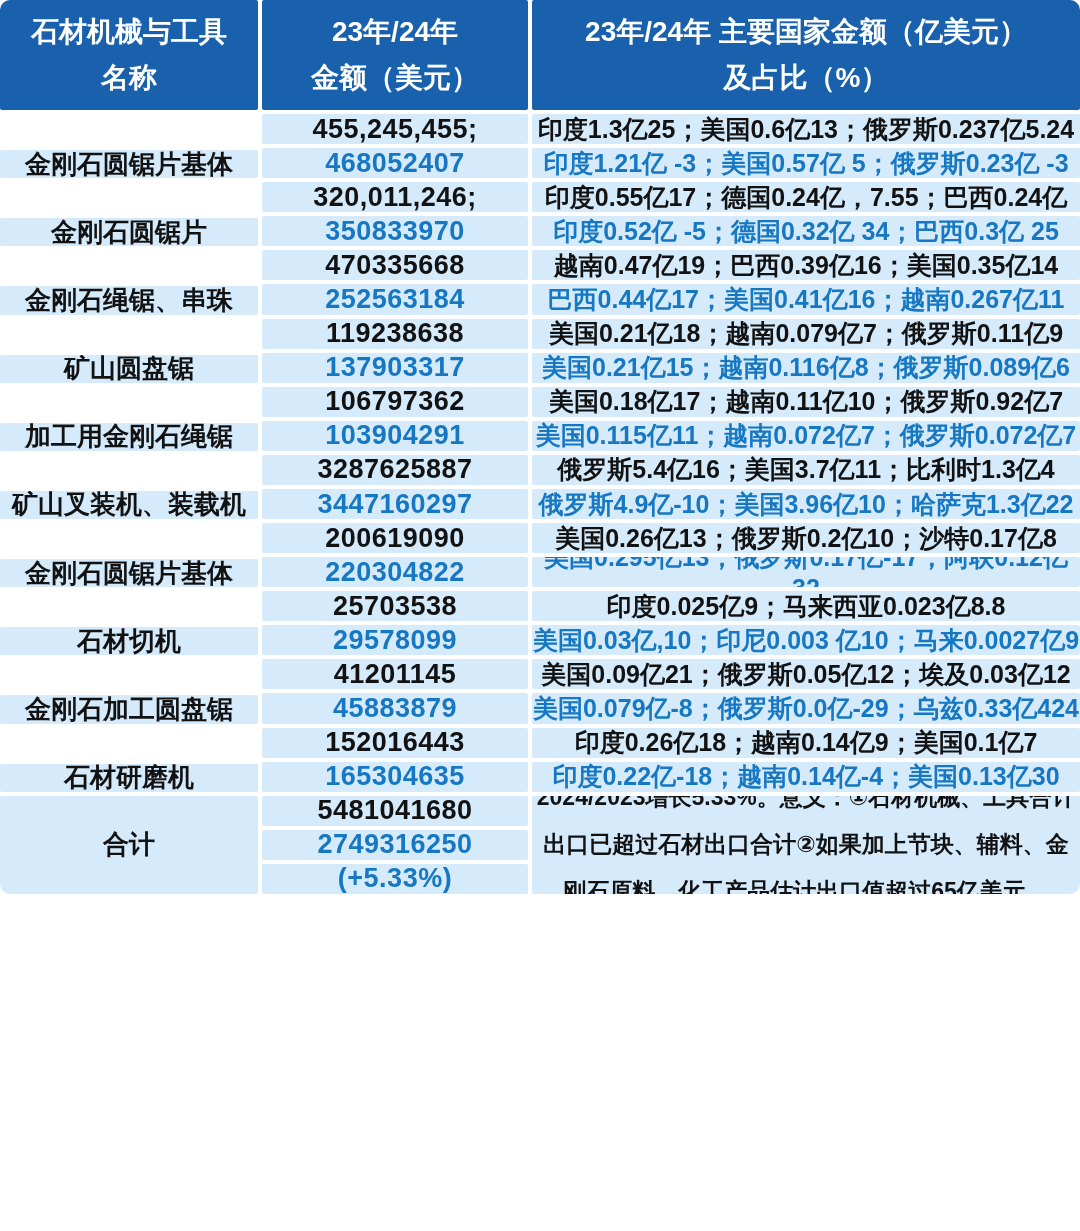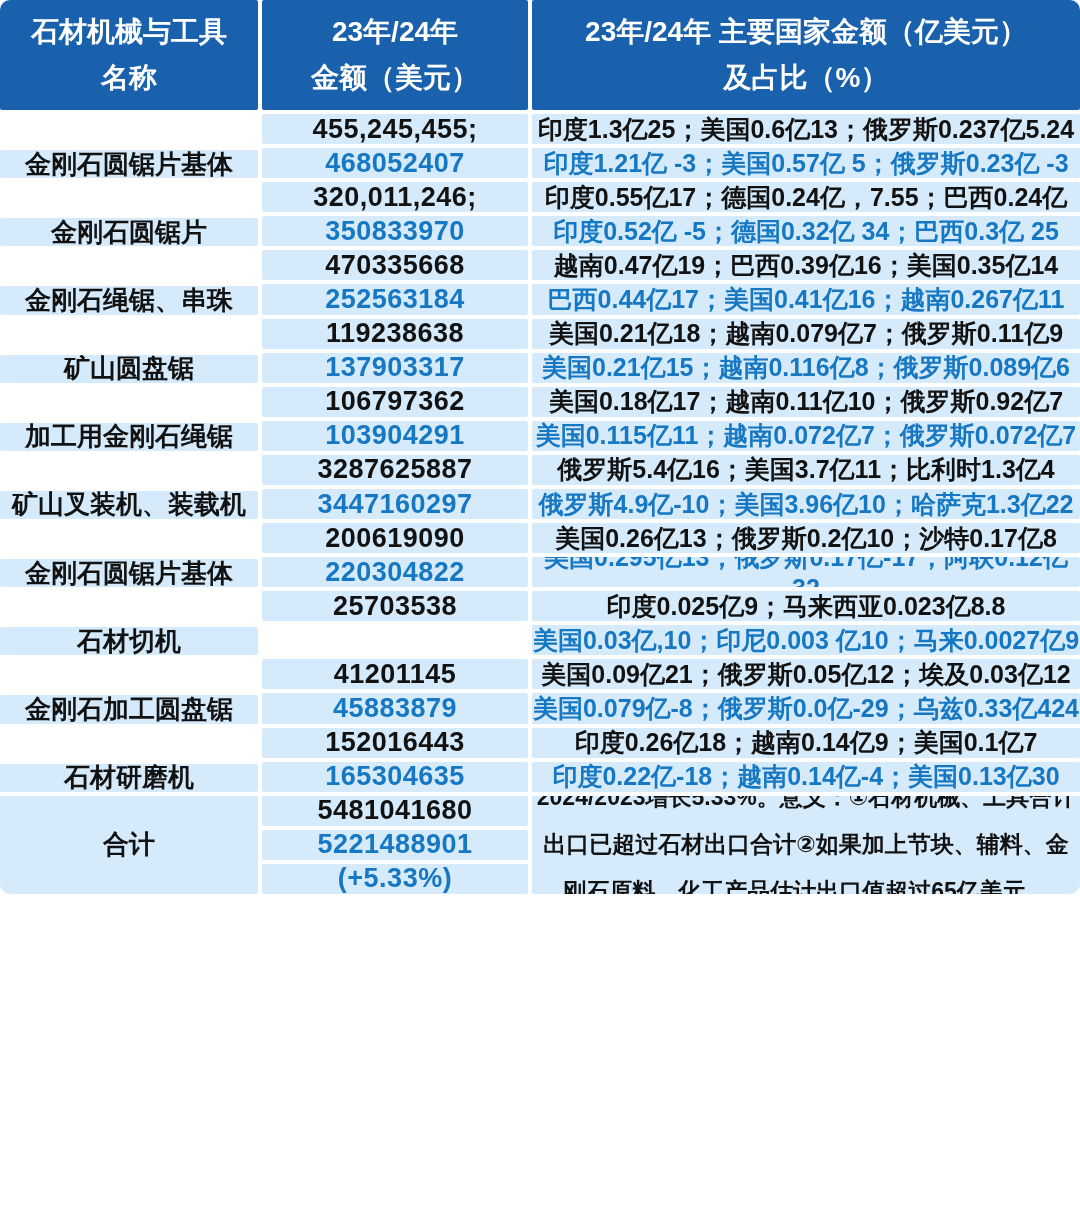--- a/index.html
+++ b/index.html
@@ -120,31 +120,32 @@
 
   <div class="cell name-cell c1 span2">金刚石圆锯片基体</div>
   <div class="cell num black c2">200619090</div>
   <div class="cell detail black c3">美国0.26亿13；俄罗斯0.2亿10；沙特0.17亿8</div>
   <div class="cell num blue c2">220304822</div>
   <div class="cell detail blue c3">美国0.295亿13；俄罗斯0.17亿-17；阿联0.12亿32</div>
 
   <div class="cell name-cell c1 span2">石材切机</div>
   <div class="cell num black c2">25703538</div>
   <div class="cell detail black c3">印度0.025亿9；马来西亚0.023亿8.8</div>
+  <div class="cell num blue c2">29578099</div>
   <div class="cell detail blue c3">美国0.03亿,10；印尼0.003 亿10；马来0.0027亿9</div>
 
   <div class="cell name-cell c1 span2">金刚石加工圆盘锯</div>
   <div class="cell num black c2">41201145</div>
   <div class="cell detail black c3">美国0.09亿21；俄罗斯0.05亿12；埃及0.03亿12</div>
   <div class="cell num blue c2">45883879</div>
   <div class="cell detail blue c3">美国0.079亿-8；俄罗斯0.0亿-29；乌兹0.33亿424</div>
 
   <div class="cell name-cell c1 span2">石材研磨机</div>
   <div class="cell num black c2">152016443</div>
   <div class="cell detail black c3">印度0.26亿18；越南0.14亿9；美国0.1亿7</div>
   <div class="cell num blue c2">165304635</div>
   <div class="cell detail blue c3">印度0.22亿-18；越南0.14亿-4；美国0.13亿30</div>
 <div class="cell name-cell c1 span3" id="total-name-cell">合计</div>
   <div class="cell num black c2">5481041680</div>
   <div class="cell note c3 span3">2024/2023增长5.33%。意义：①石材机械、工具合计出口已超过石材出口合计②如果加上节块、辅料、金刚石原料、化工产品估计出口值超过65亿美元。</div>
-  <div class="cell num blue c2">5221488901</div>
+  <div class="cell num blue c2">2749316250</div>
   <div class="cell num blue c2">(+5.33%)</div>
 </div>
 
 </body></html>

